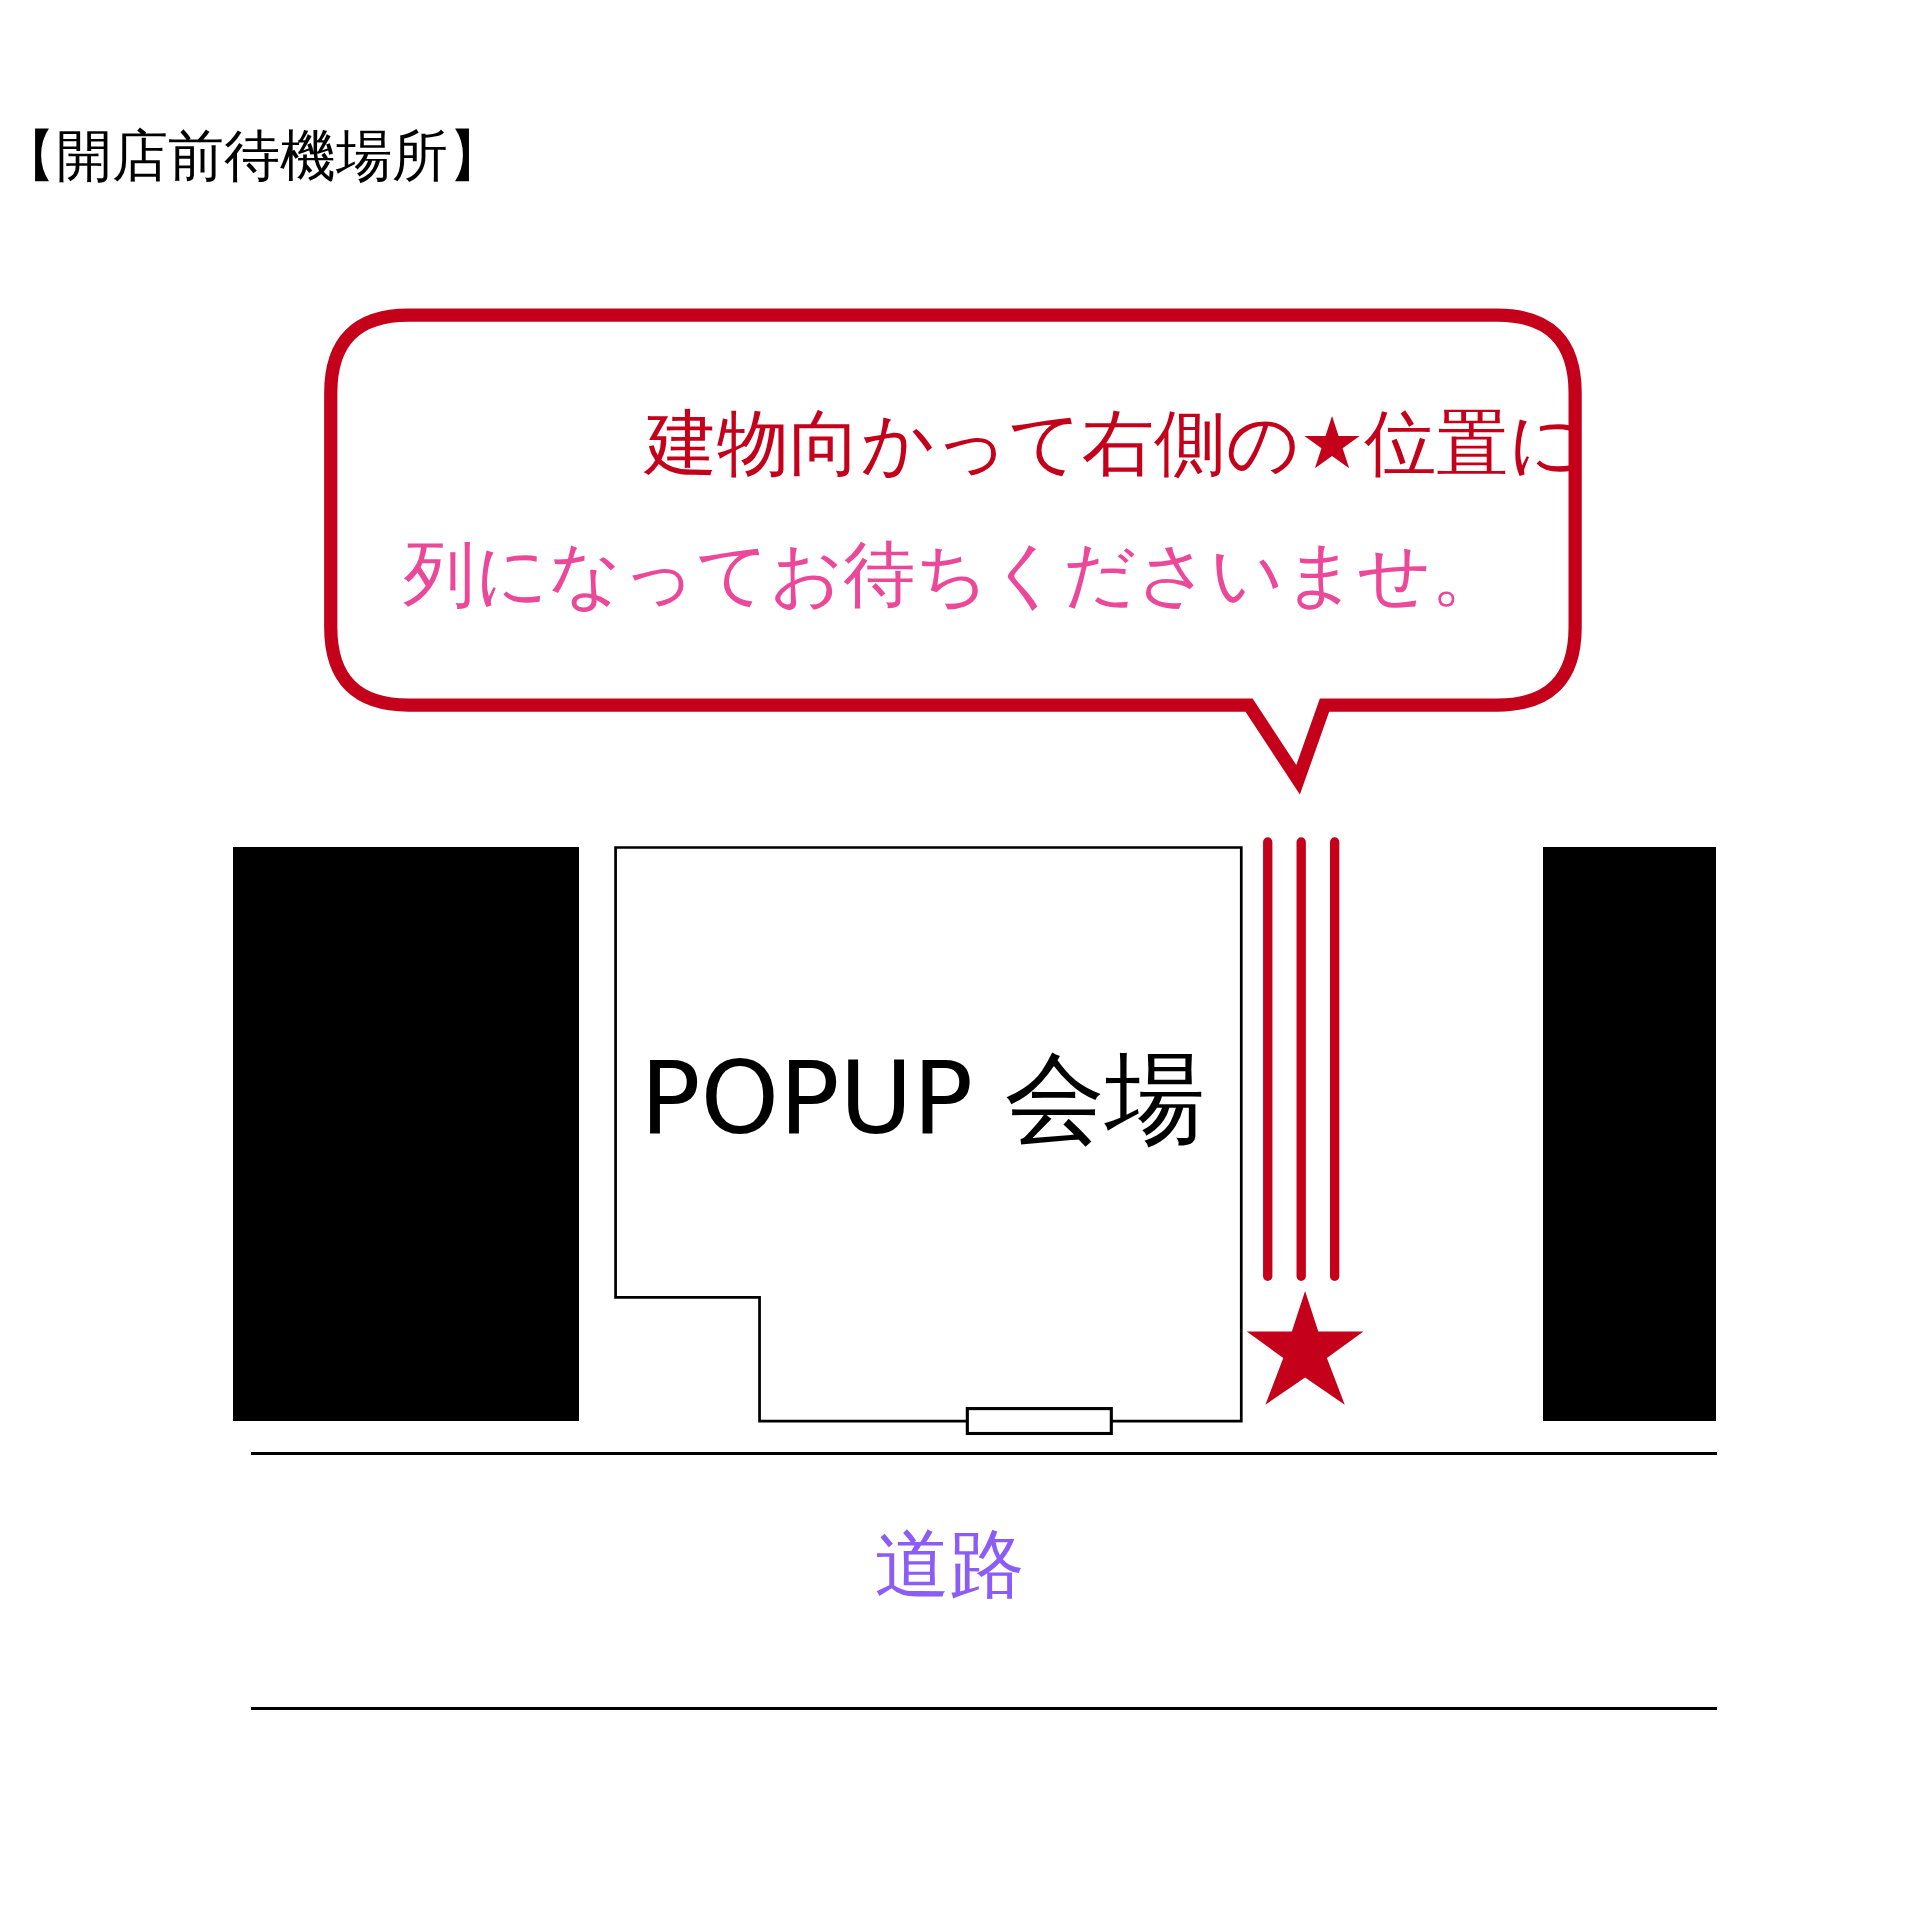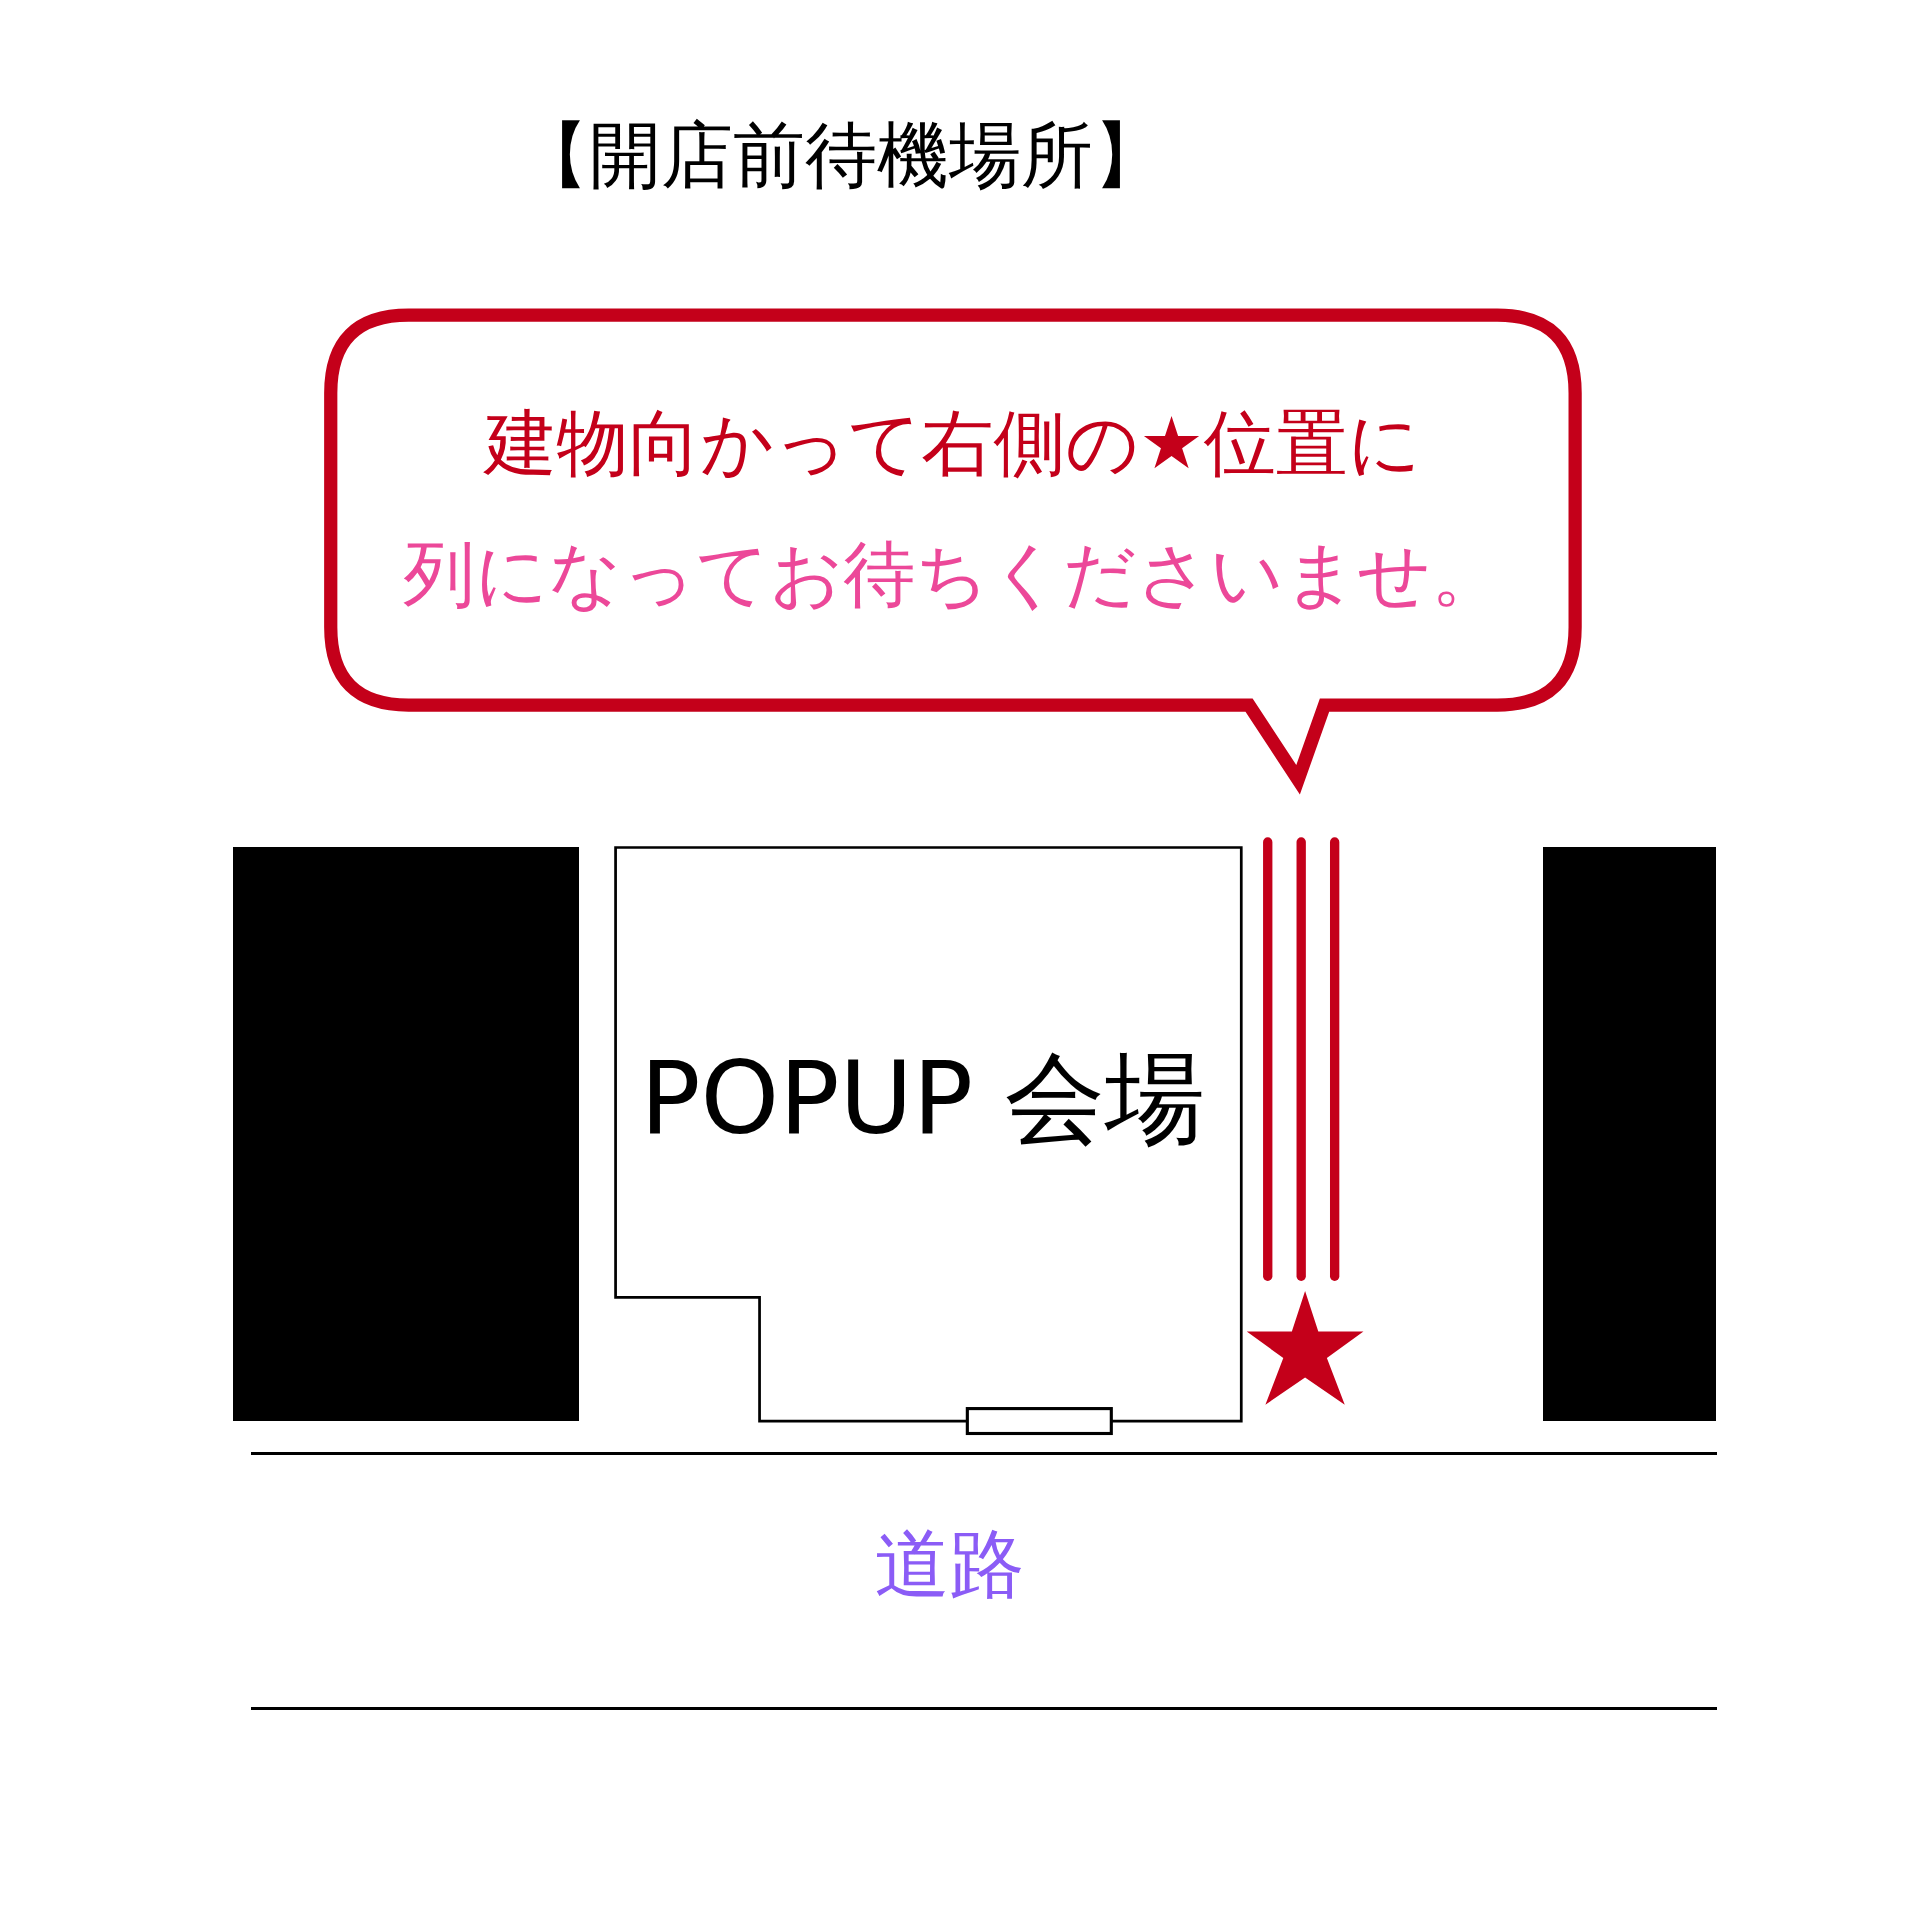--- a/index.html
+++ b/index.html
@@ -7,22 +7,21 @@
     position: relative;
     width: 1930px;
     height: 1930px;
     background: #ffffff;
     overflow: hidden;
     font-family: "DejaVu Sans", "Liberation Sans", sans-serif;
   }
   .abs { position: absolute; }
   #title {
     left: 0; width: 1682px; top: 107px;
-    text-align: center;
-    font-size: 72px;
+    font-size: 56px;
     line-height: 97px;
     color: #000000;
     letter-spacing: 0px;
   }
   #bubble-svg { position: absolute; left: 0; top: 0; }
   .bubble-line {
     left: 324px; width: 1258px;
     text-align: center;
     font-size: 72px;
     line-height: 86px;
@@ -76,21 +75,21 @@
       <line x1="1715" y1="1082" x2="1715" y2="1640"></line>
     </g>
 
     <polygon fill="#C4001A" points="1677,1659 1694,1711 1752,1711 1705,1745 1728,1805 1677,1770 1626,1805 1649,1745 1602,1711 1660,1711"></polygon>
 
     <path d="M 791 1089 L 1595 1089 L 1595 1826 L 976 1826 L 976 1667 L 791 1667 Z" fill="#ffffff" stroke="#000000" stroke-width="3.5"></path>
 
     <rect x="1243" y="1810" width="185" height="32" fill="#ffffff" stroke="#000000" stroke-width="4"></rect>
   </svg>
 
-  <div id="bubble-line-1" class="abs bubble-line" style="color:#C4001A;">建物向かって右側の★位置に</div>
+  <div id="bubble-line-1" class="abs bubble-line" style="color:#C4001A;text-align:right;">建物向かって右側の★位置に</div>
   <div id="bubble-line-2" class="abs bubble-line" style="color:#ec4899;">列になってお待ちくださいませ。</div>
 
   <div class="abs block" style="left:233px; top:847px; width:346px; height:574px;"></div>
   <div class="abs block" style="left:1543px; top:847px; width:173px; height:574px;"></div>
 
   <div id="popup-label" class="abs">POPUP 会場</div>
 
   <div class="abs road-line" style="left:251px; top:1452px; width:1466px;"></div>
   <div id="road-label" class="abs">道路</div>
   <div class="abs road-line" style="left:251px; top:1707px; width:1466px;"></div>

